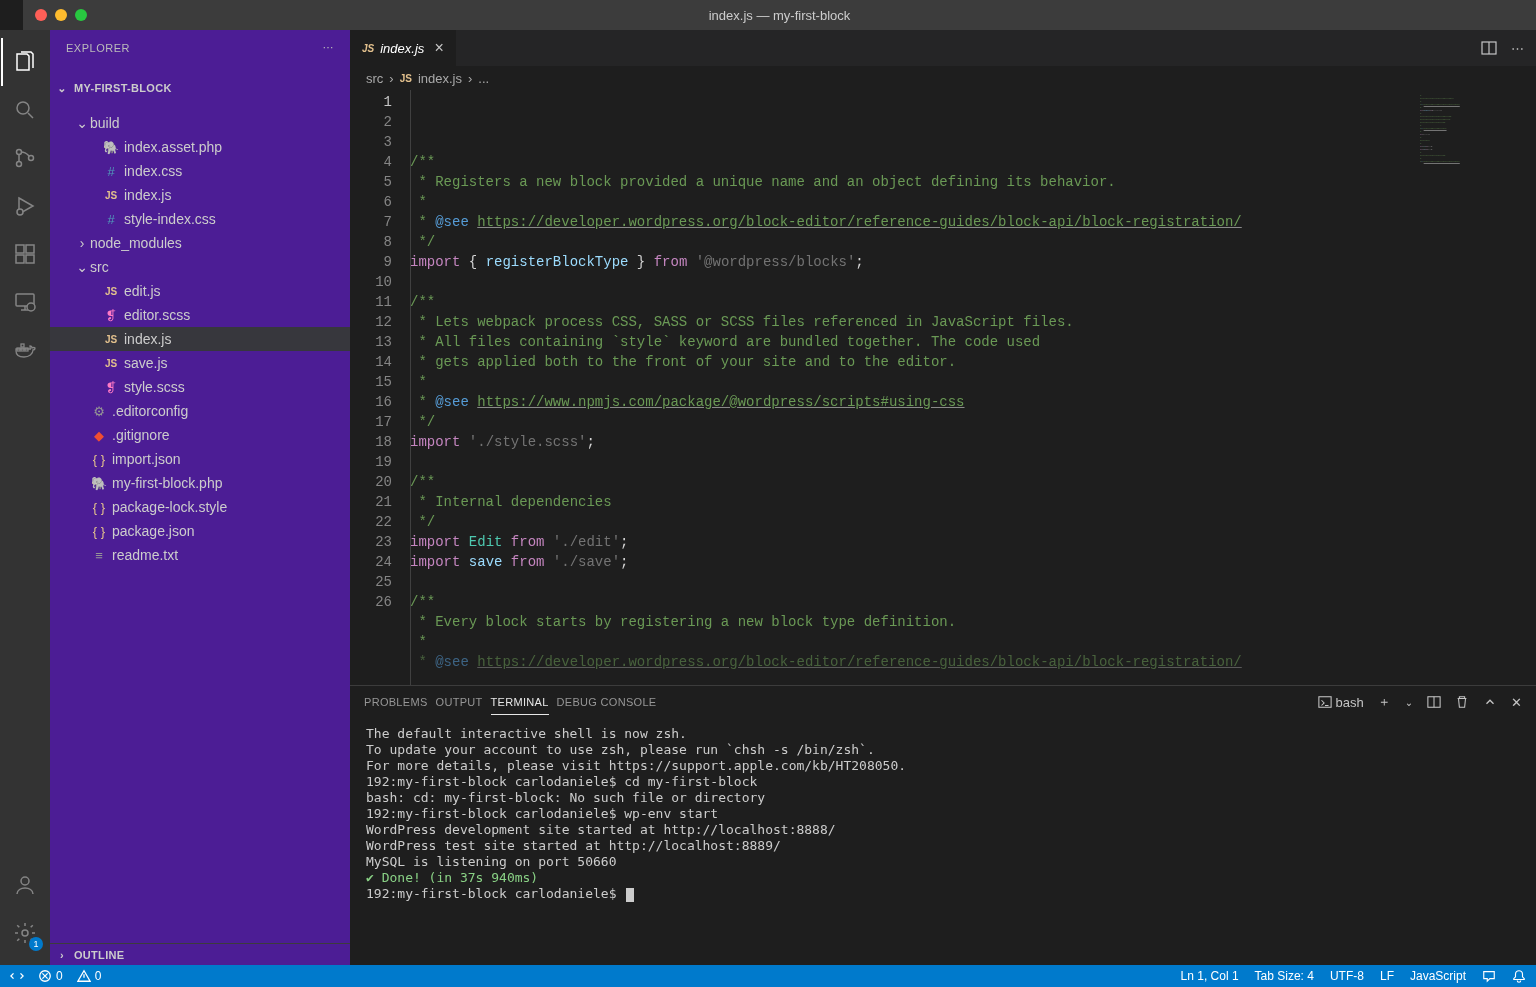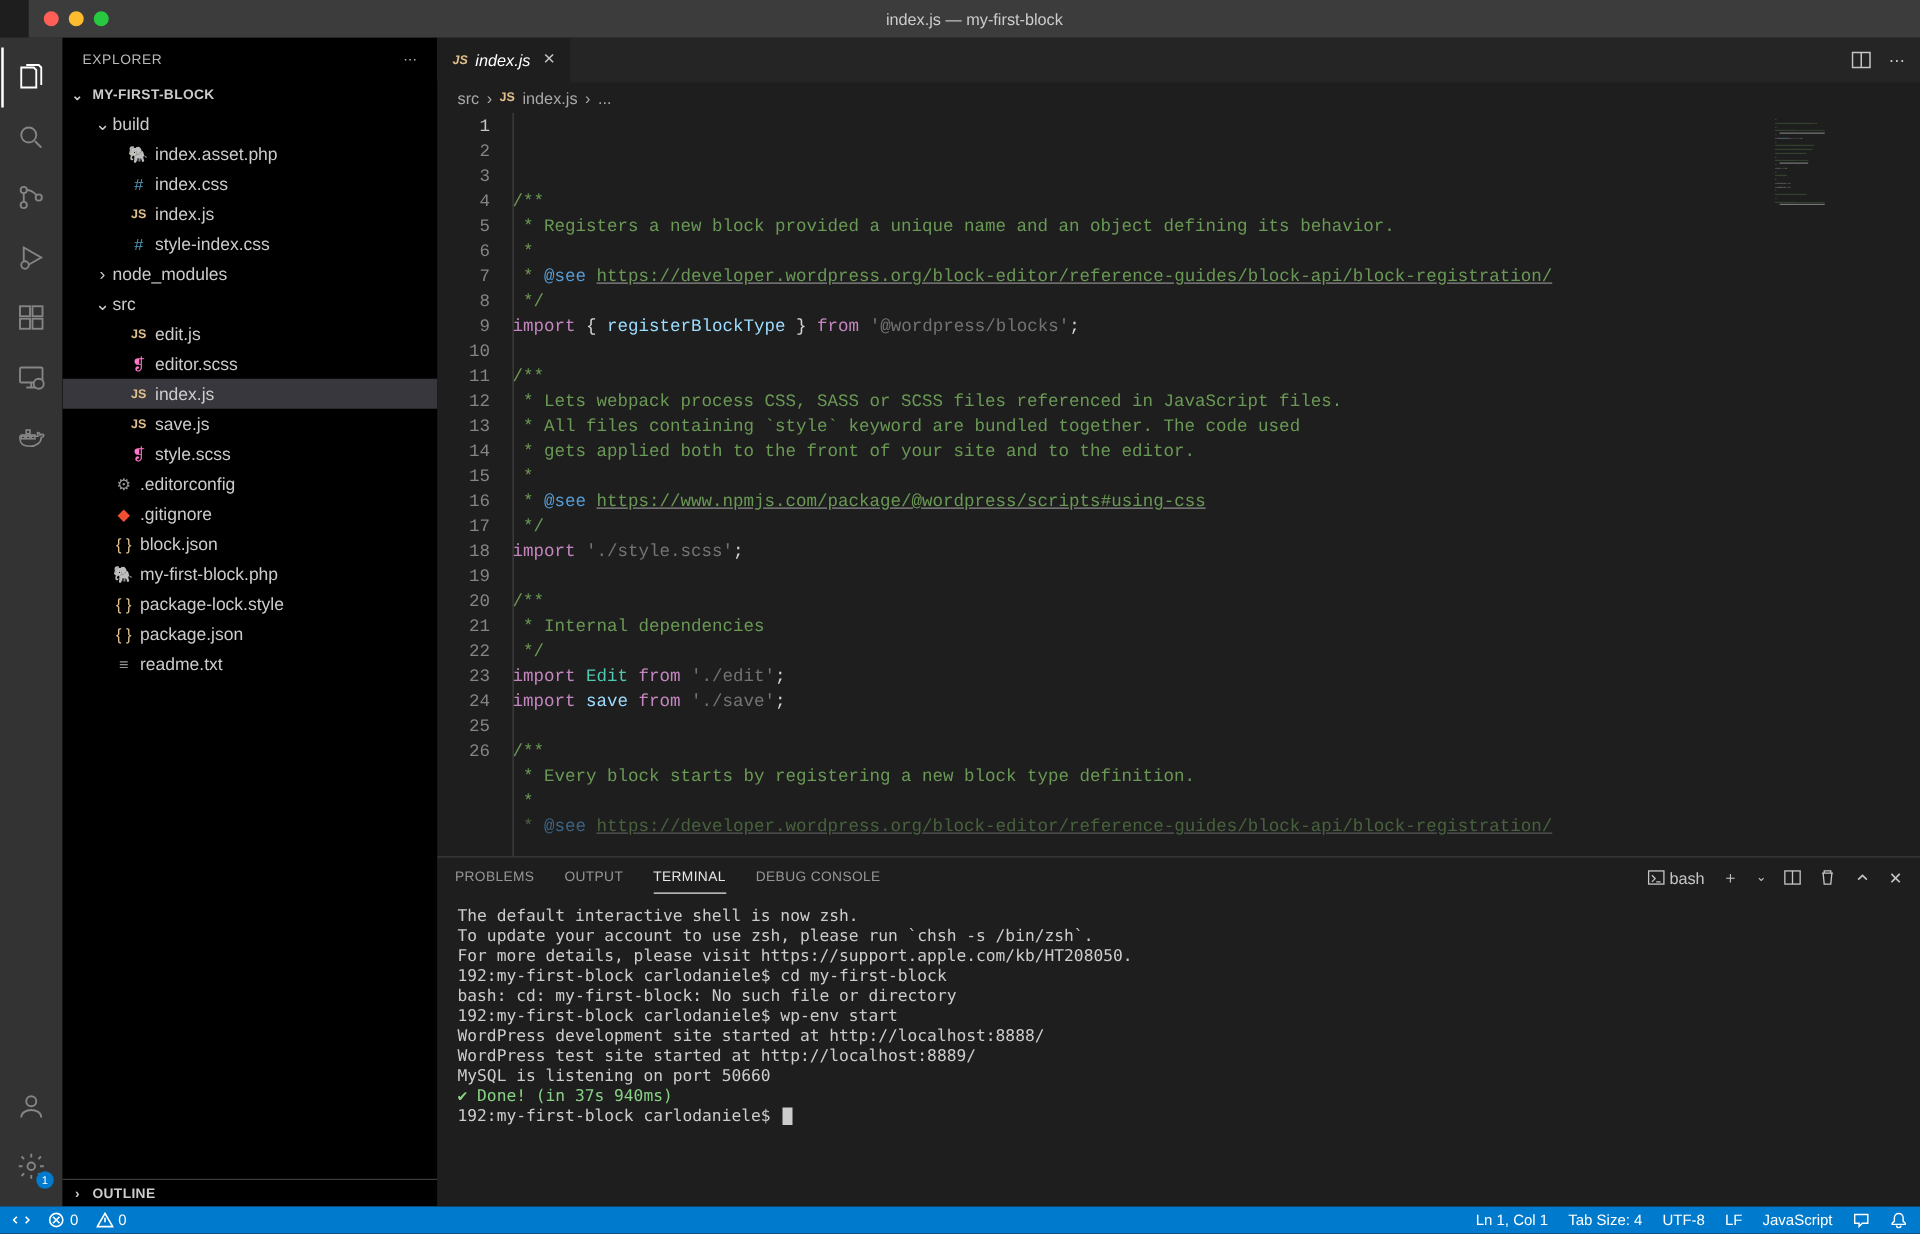--- a/index.html
+++ b/index.html
@@ -81,23 +81,24 @@
   font-size: 9px;
   min-width: 14px;
   height: 14px;
   border-radius: 7px;
   display: flex;
   align-items: center;
   justify-content: center;
 }
 .sidebar {
   width: 300px;
-  background: #000000;
+  background: #4c1d95;
   display: flex;
   flex-direction: column;
+  gap: 12px;
 }
 .sidebar-header {
   height: 35px;
   display: flex;
   align-items: center;
   justify-content: space-between;
   padding: 0 16px;
   color: #bbbbbb;
   font-size: 11px;
   letter-spacing: 0.5px;
@@ -249,21 +250,21 @@
   border-top: 1px solid #3c3c3c;
   background: #1e1e1e;
   display: flex;
   flex-direction: column;
 }
 .panel-tabs {
   height: 32px;
   display: flex;
   align-items: center;
   padding: 0 14px;
-  gap: 24px;
+  gap: 8px;
   font-size: 11px;
   color: #969696;
 }
 .panel-tab { cursor: pointer; padding: 6px 0; letter-spacing: 0.3px; }
 .panel-tab.active { color: #e7e7e7; border-bottom: 1px solid #e7e7e7; }
 .panel-actions {
   margin-left: auto;
   display: flex;
   align-items: center;
   gap: 14px;
@@ -473,21 +474,21 @@
         <div class="tree-row">
           <span class="tree-indent" style="width:24px"></span>
           <span class="chev"></span>
           <span class="tree-icon ico-git">◆</span>
           <span>.gitignore</span>
         </div>
         <div class="tree-row">
           <span class="tree-indent" style="width:24px"></span>
           <span class="chev"></span>
           <span class="tree-icon ico-json">{ }</span>
-          <span>block.json</span>
+          <span>import.json</span>
         </div>
         <div class="tree-row">
           <span class="tree-indent" style="width:24px"></span>
           <span class="chev"></span>
           <span class="tree-icon ico-php">🐘</span>
           <span>my-first-block.php</span>
         </div>
         <div class="tree-row">
           <span class="tree-indent" style="width:24px"></span>
           <span class="chev"></span>

